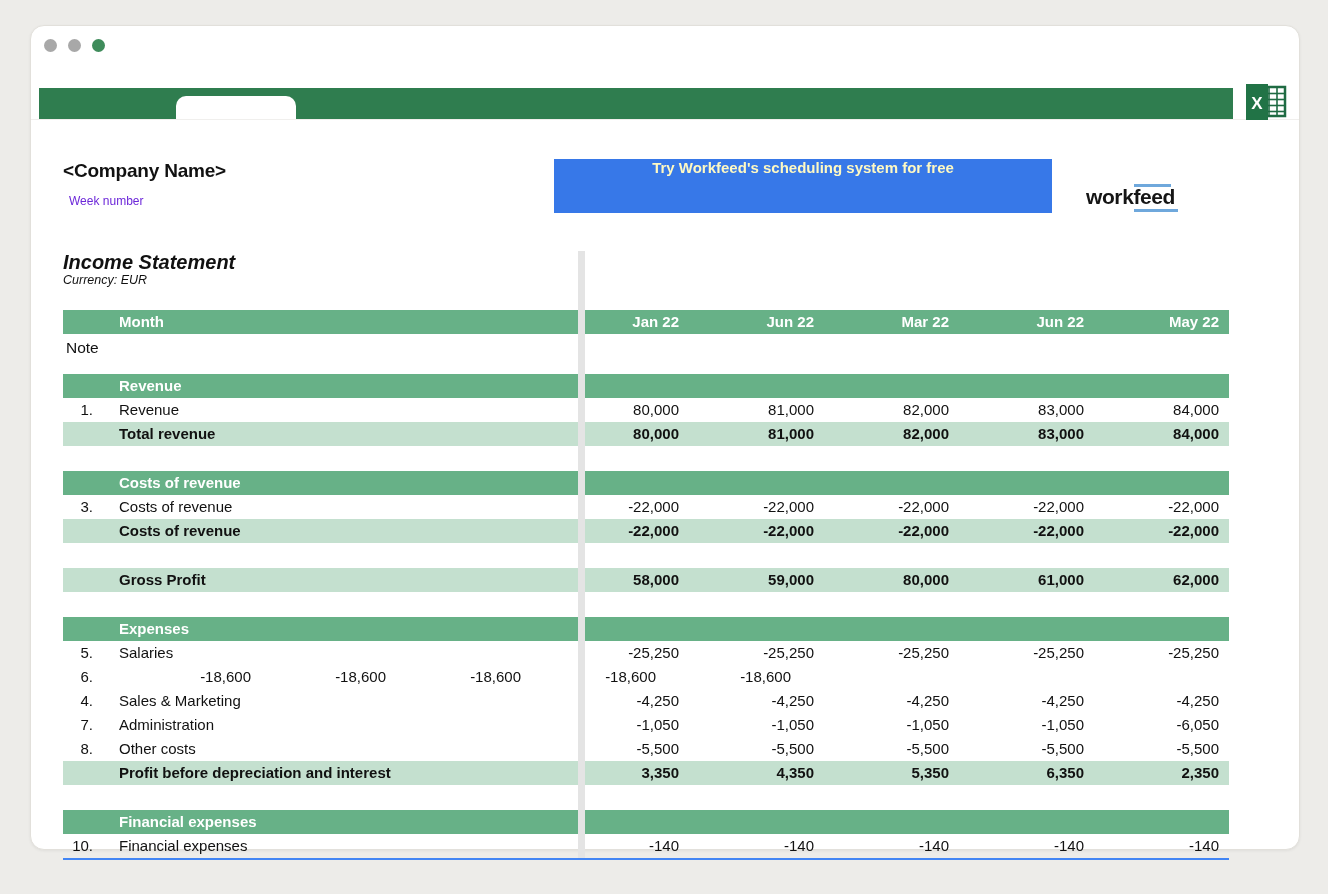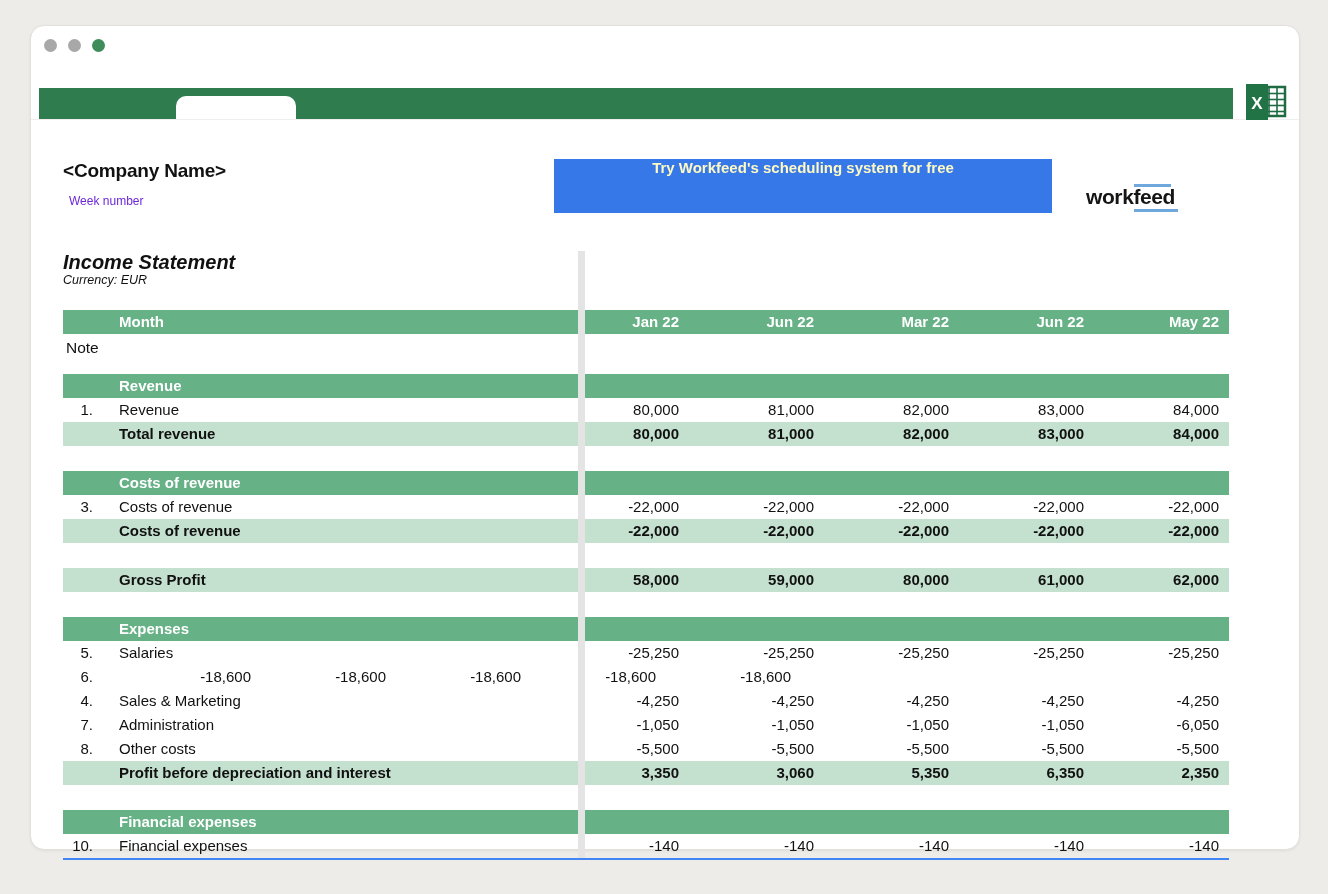--- a/index.html
+++ b/index.html
@@ -242,21 +242,21 @@
           <div class="cell value">-5,500</div>
           <div class="cell value">-5,500</div>
           <div class="cell value">-5,500</div>
           <div class="cell value">-5,500</div>
         </div>
         <div class="row total">
           <div class="cell note"></div>
           <div class="cell label">Profit before depreciation and interest</div>
           <div class="cell spacer"></div>
           <div class="cell value">3,350</div>
-          <div class="cell value">3,060</div>
+          <div class="cell value">4,350</div>
           <div class="cell value">5,350</div>
           <div class="cell value">6,350</div>
           <div class="cell value">2,350</div>
         </div>
         <div class="row gap"></div>
         <div class="row section">
           <div class="cell note"></div>
           <div class="cell label">Financial expenses</div>
           <div class="cell spacer"></div>
           <div class="cell value"></div>

